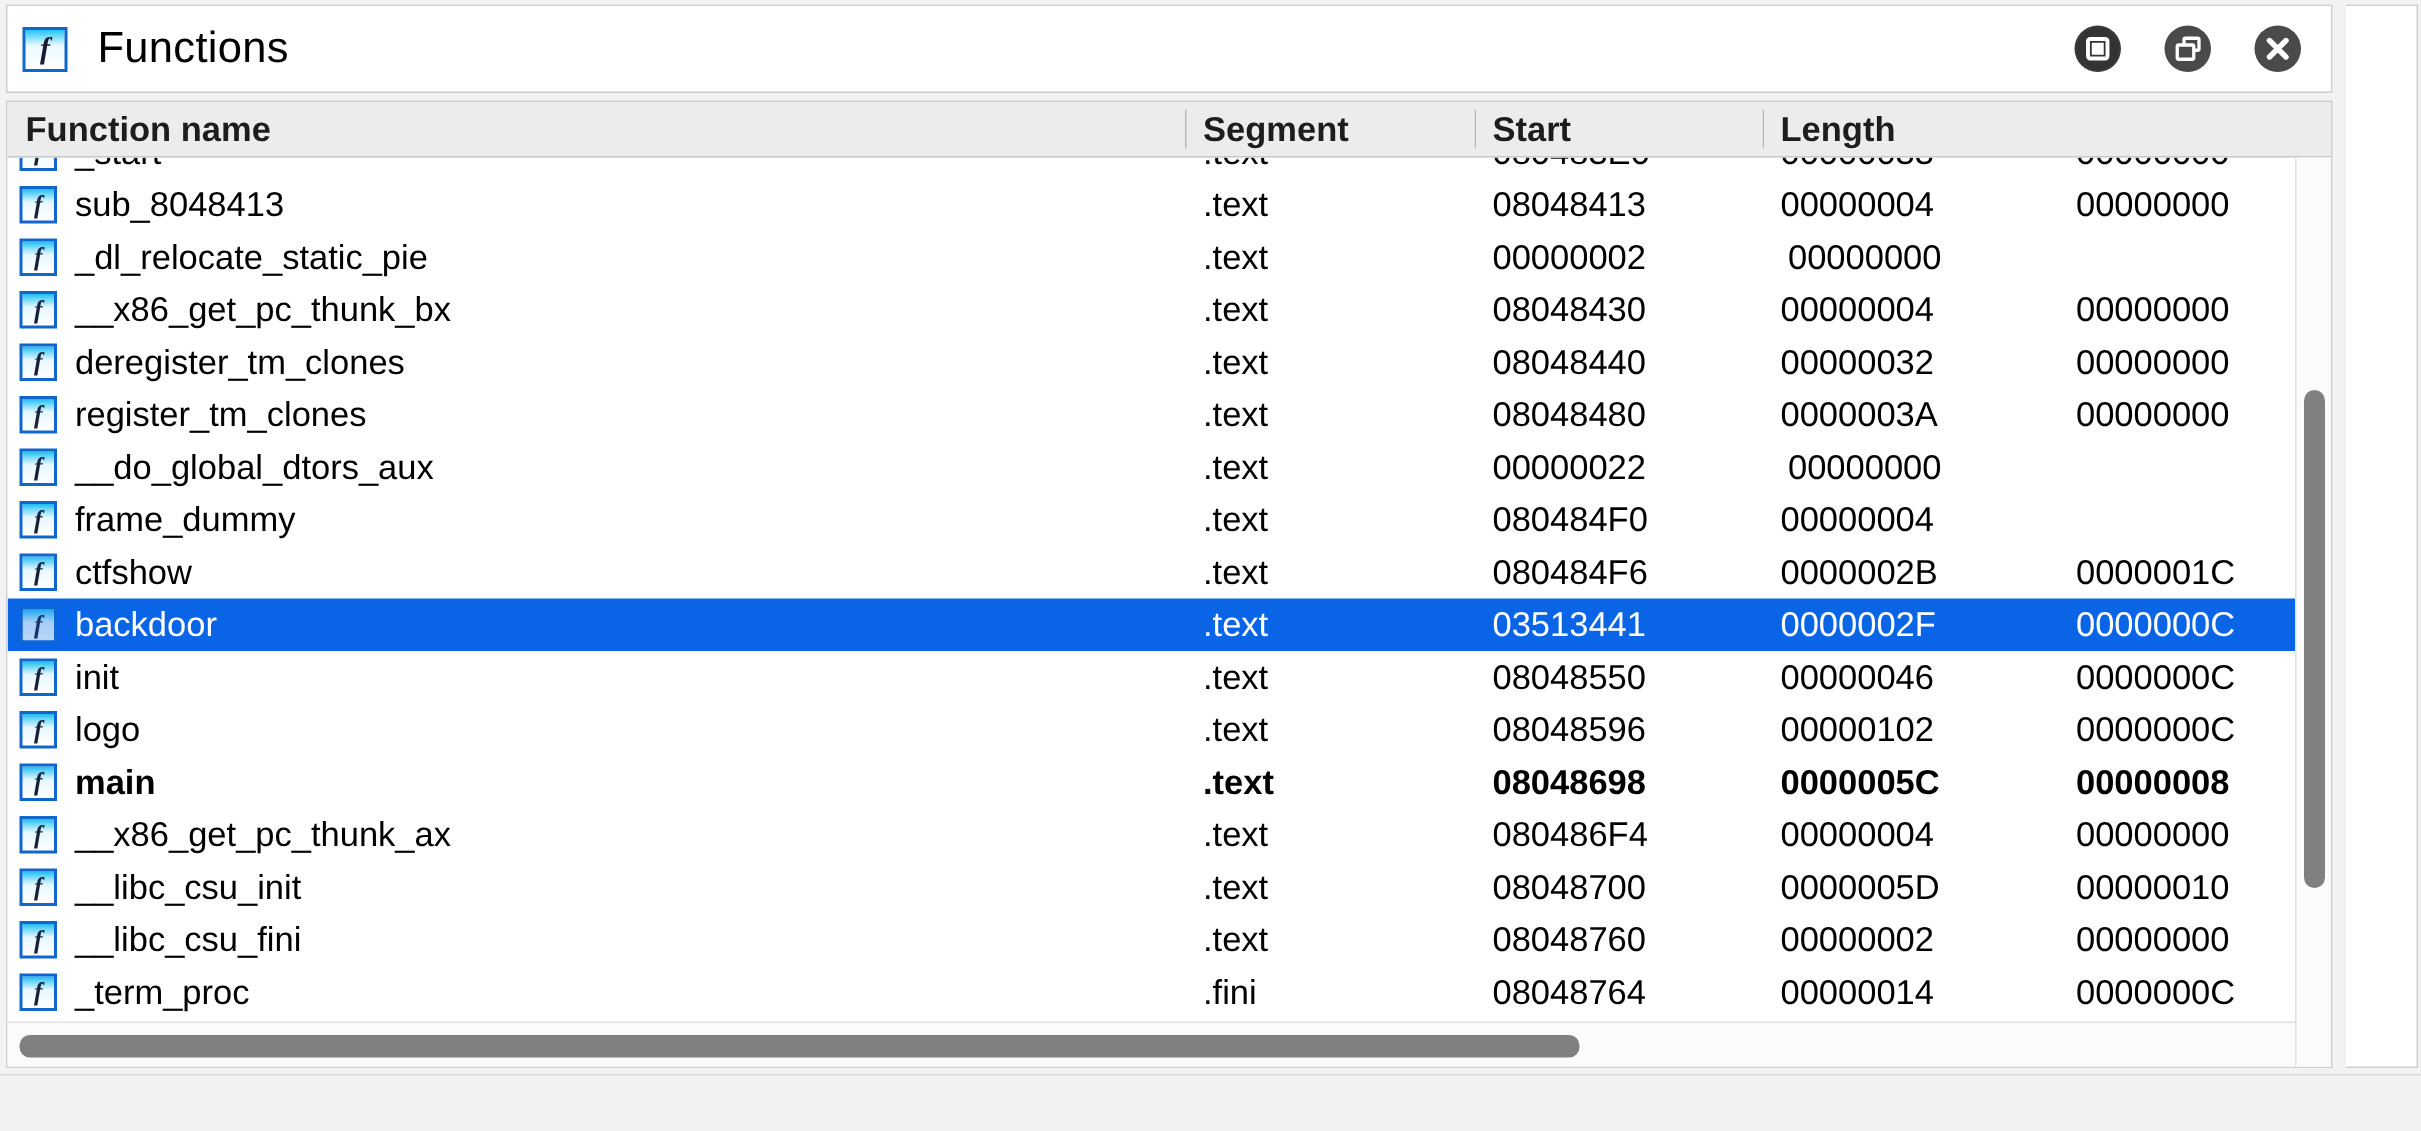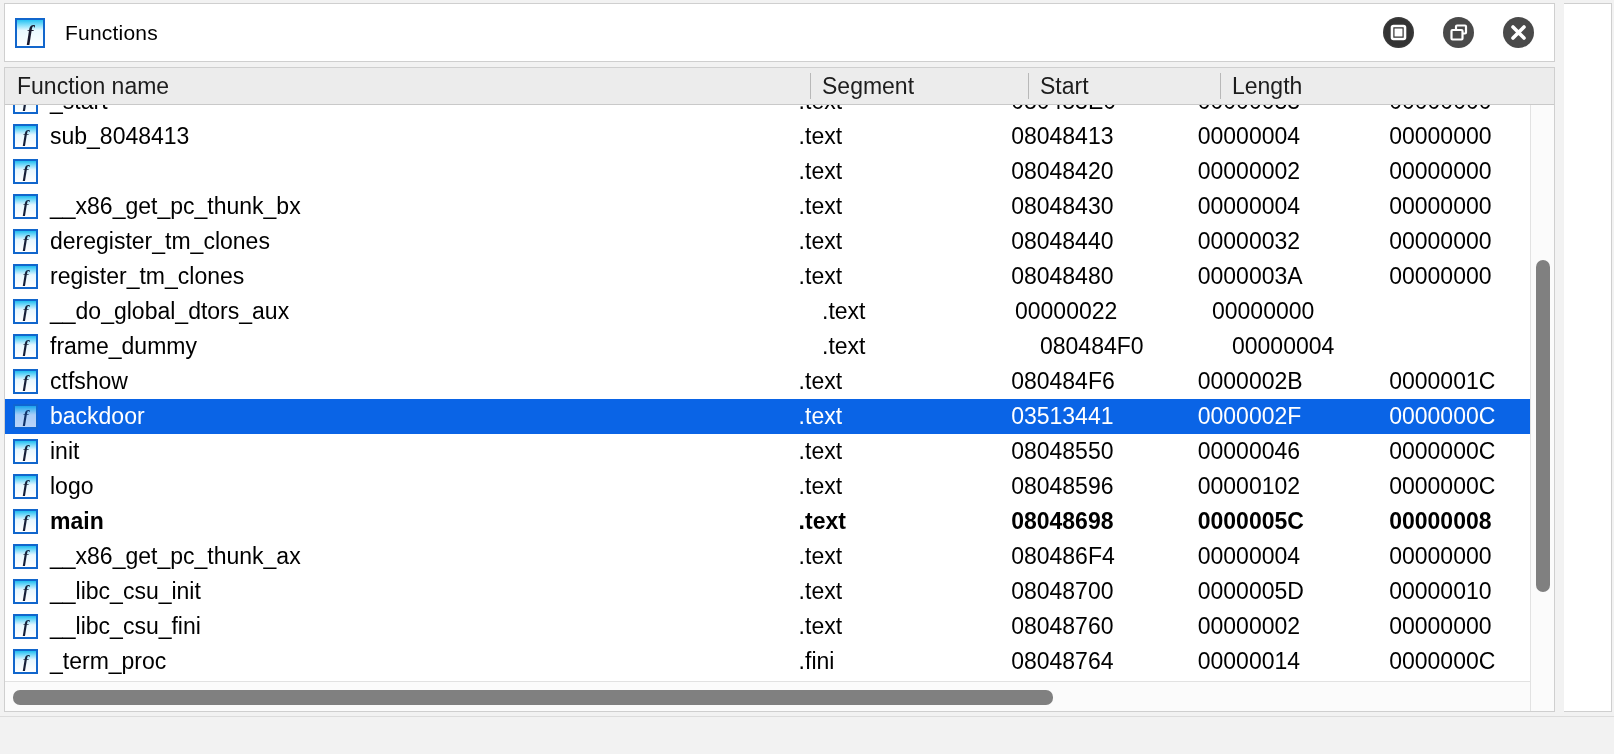--- a/index.html
+++ b/index.html
@@ -46,21 +46,21 @@
     font-family: "Liberation Serif", serif;
     font-style: italic;
     font-size: 20px;
     font-weight: 600;
     color: #1a1a2e;
     line-height: 1;
   }
 
   .title-text {
     margin-left: 20px;
-    font-size: 21px;
+    font-size: 29px;
     color: #000000;
     letter-spacing: 0.2px;
     white-space: nowrap;
   }
 
   .win-buttons {
     margin-left: auto;
     margin-right: 20px;
     display: flex;
     align-items: center;
@@ -89,20 +89,21 @@
 
   
   .thead {
     position: absolute;
     left: 0; top: 0;
     width: 100%; height: 37px;
     background: #ececec;
     border-bottom: 1px solid #c9c9c9;
     display: flex;
     z-index: 4;
+    font-weight: bold;
   }
   .th {
     position: relative;
     font-size: 23px;
     color: #1d1d1d;
     display: flex;
     align-items: center;
     padding-left: 12px;
     height: 100%;
     white-space: nowrap;
@@ -110,22 +111,22 @@
   }
   .th + .th::before {
     content: "";
     position: absolute;
     left: 0; top: 5px; bottom: 5px;
     width: 1px;
     background: #b8b8b8;
   }
 
   .col-name    { width: 785px; }
-  .col-segment { width: 193px; margin-left: 20px; }
-  .col-start   { width: 192px; margin-left: 25px; }
+  .col-segment { width: 193px; }
+  .col-start   { width: 192px; }
   .col-length  { width: 197px; }
   .col-locals  { width: 184px; }
 
   
   .tbody {
     position: absolute;
     left: 0; top: 37px;
     width: 1551px;
     height: 607px;
     overflow: hidden;
@@ -317,23 +318,23 @@
             <div class="cell col-segment">.text</div>
             <div class="cell col-start">08048413</div>
             <div class="cell col-length">00000004</div>
             <div class="cell col-locals">00000000</div>
           </div>
           <div class="row">
             <div class="cell col-name name">
               <span class="fn-icon">
                 <span class="glyph">f</span>
               </span>
-            </div>
-            <div class="cell col-segment">.text</div>
-            <div class="cell col-start">08048420</div>
+              <span>_dl_relocate_static_pie</span>
+            </div>
+            <div class="cell col-segment">.text</div>
             <div class="cell col-length">00000002</div>
             <div class="cell col-locals">00000000</div>
           </div>
           <div class="row">
             <div class="cell col-name name">
               <span class="fn-icon">
                 <span class="glyph">f</span>
               </span>
               <span>__x86_get_pc_thunk_bx</span>
             </div>

